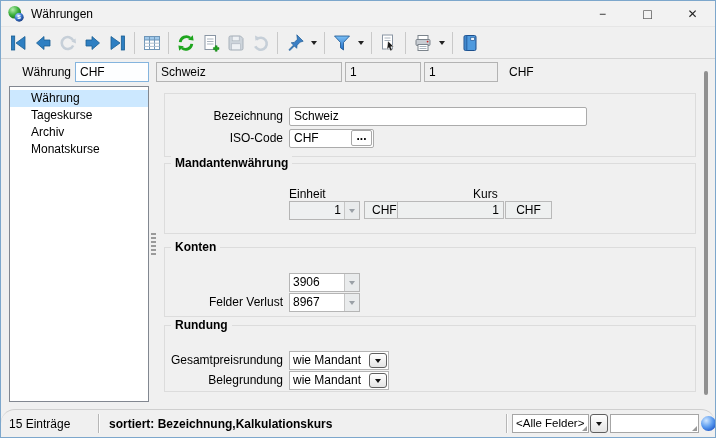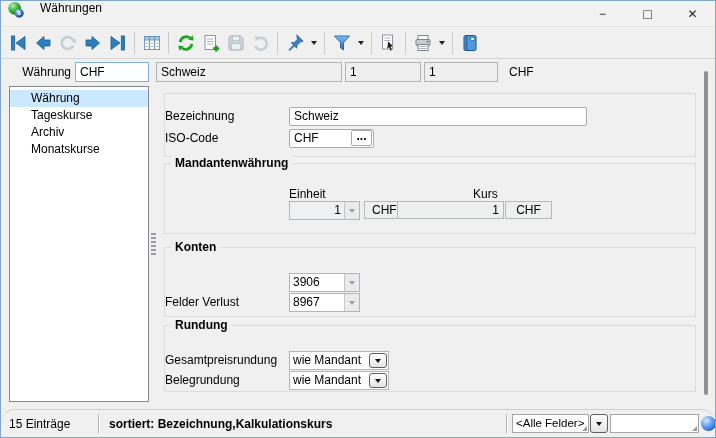--- a/index.html
+++ b/index.html
@@ -5,21 +5,21 @@
   * { margin:0; padding:0; box-sizing:border-box; }
   html,body { background:#d8d8d8; }
   .window {
     position:relative; width:716px; height:438px;
     border:1px solid #7da7cc; background:#f0f0f0;
     font-family:"Liberation Sans", sans-serif; font-size:12px; color:#000;
     overflow:hidden;
   }
   
   .titlebar { position:absolute; left:0; top:0; right:0; height:26px; background:#f2f2f2;
-    display:flex; align-items:flex-start; border-bottom:1px solid #e6e6e6;gap:9px; }
+    display:flex; align-items:center; border-bottom:1px solid #e6e6e6; }
   .appicon { margin-left:6px; width:18px; height:18px; flex:none; }
   .title-text { margin-left:6px; font-size:12px; }
   .winbtns { margin-left:auto; display:flex; height:100%; }
   .winbtn { width:45px; height:100%; display:flex; align-items:center; justify-content:center;
     font-size:12px; color:#222; cursor:default; }
   .winbtn.max { font-size:14px; }
   
   .toolbar { position:absolute; left:0; top:26px; right:0; height:32px; background:#f0f0f0;
     border-bottom:1px solid #d4d4d4; display:flex; align-items:center; padding-left:4px; }
   .tbtn { width:25px; height:26px; display:flex; align-items:center; justify-content:center; flex:none; }
@@ -34,21 +34,21 @@
   input.fld-input { position:absolute; top:3px; height:20px; background:#fdfeff;
     border:1px solid #84b4de; padding:0 4px; font:inherit; outline:none; }
   
   .body { position:absolute; left:0; top:84px; right:0; height:326px; background:#f0f0f0; }
   .listbox { position:absolute; left:8px; top:1px; width:140px; height:316px;
     background:#fff; border:1px solid #828790; padding-top:3px; }
   .litem { height:17px; line-height:17px; padding-left:21px; cursor:default; white-space:nowrap; }
   .litem.sel { background:#cce8ff; }
   .groupbox { position:absolute; left:163px; width:532px; border:1px solid #dcdcdc; background:#f0f0f0; }
   .gtitle { position:absolute; top:-8px; left:6px; background:#f0f0f0; padding:0 4px; font-weight:bold; }
-  .flabel { position:absolute; width:118px; text-align:left; line-height:18px; white-space:nowrap; }
+  .flabel { position:absolute; width:118px; text-align:right; line-height:18px; white-space:nowrap; }
   .tinput { position:absolute; height:19px; background:#fff; border:1px solid #ababab;
     border-radius:2px; padding:0 4px; line-height:17px; white-space:nowrap; overflow:hidden; }
   .gray-cell { position:absolute; height:18px; background:#eef0f0; border:1px solid #b9b9b9;
     line-height:16px; padding:0 4px; white-space:nowrap; }
   .browse-btn { position:absolute; height:16px; width:21px; background:#fff; border:1px solid #a8a8a8;
     border-radius:2px; text-align:center; line-height:10px; font-weight:bold; }
   .combo { position:absolute; height:19px; background:#fff; border:1px solid #b5b5b5; display:flex; }
   .combo .val { flex:1; line-height:17px; padding:0 3px; overflow:hidden; white-space:nowrap; }
   .combo .val.r { text-align:right; }
   .combo.disabled { background:#eef0f1; }

